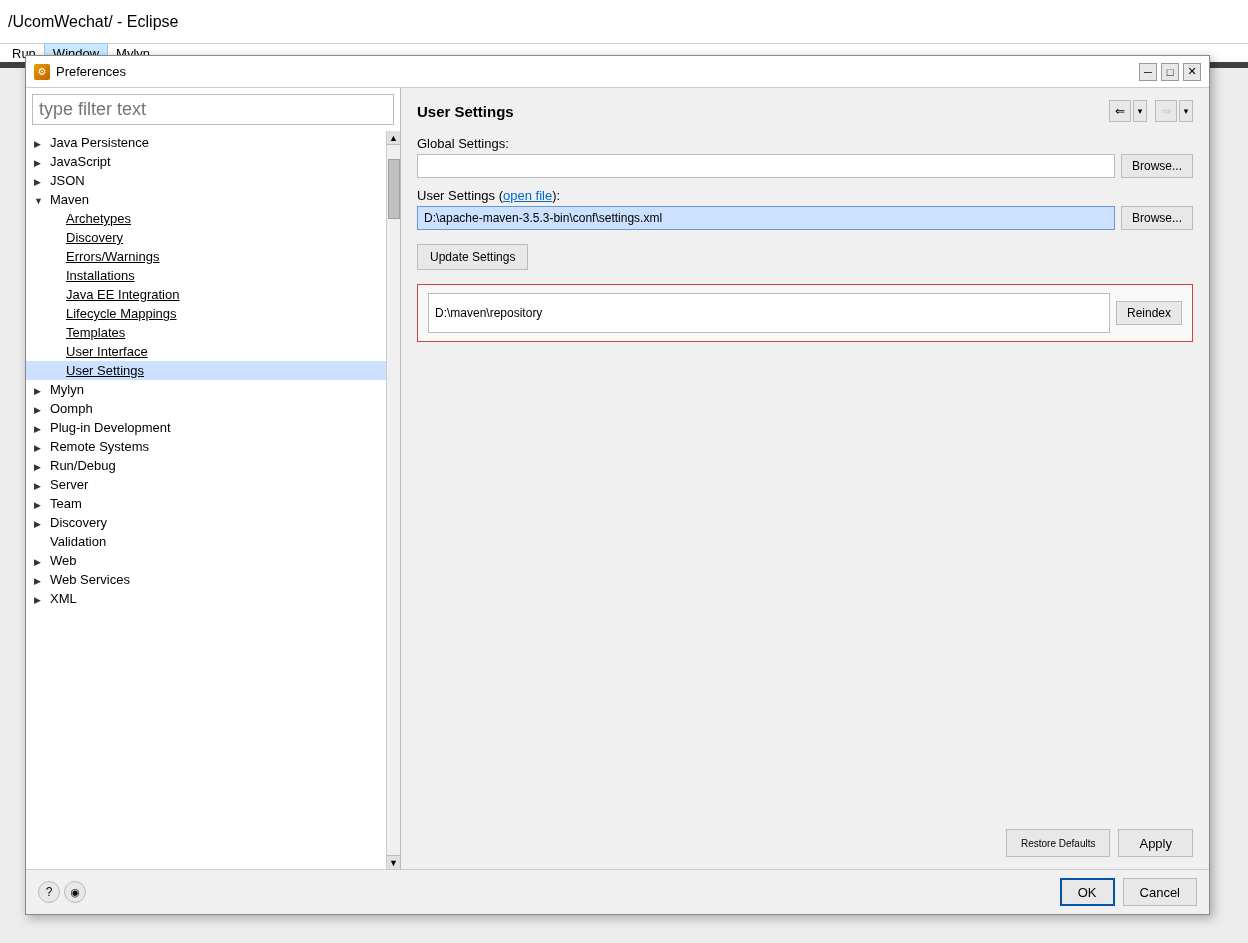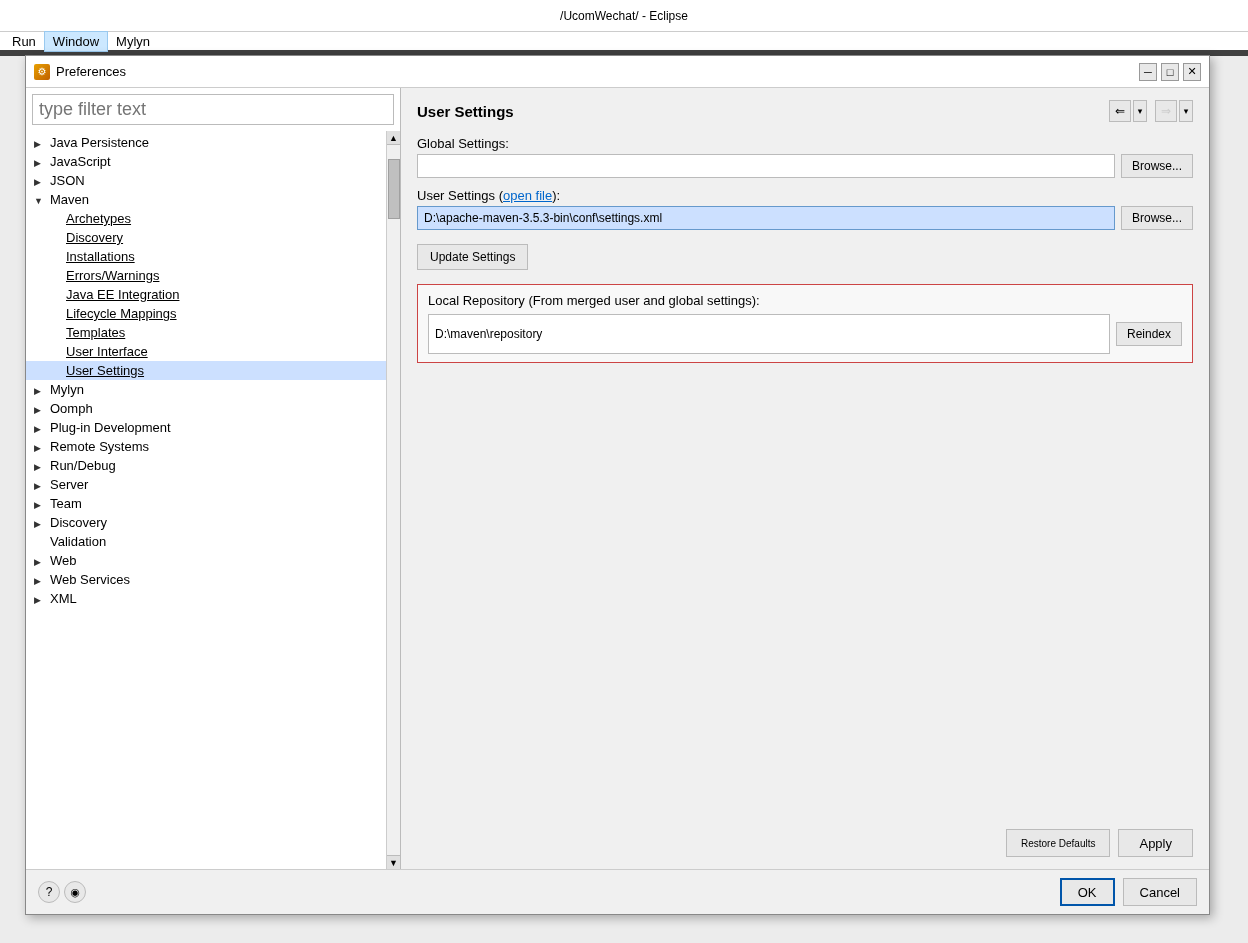--- a/index.html
+++ b/index.html
@@ -19,27 +19,26 @@
     .eclipse-bg {
       width: 1248px;
       height: 943px;
       background: #ececec;
       position: relative;
     }
 
     
     .eclipse-titlebar {
       background: #fff;
-      height: 32px;
+      height: 44px;
       display: flex;
       align-items: center;
       padding: 0 8px;
-      font-size: 12px;
+      font-size: 16px;
       border-bottom: 1px solid #ccc;
-      justify-content: center;
     }
 
     .eclipse-menubar {
       background: #fff;
       height: 24px;
       display: flex;
       align-items: center;
       padding: 0 4px;
       font-size: 13px;
       border-bottom: 6px solid #404040;
@@ -450,25 +449,25 @@
             <div class="tree-item level2">
               <span class="tree-arrow leaf"></span>
               <span>Archetypes</span>
             </div>
             <div class="tree-item level2">
               <span class="tree-arrow leaf"></span>
               <span>Discovery</span>
             </div>
             <div class="tree-item level2">
               <span class="tree-arrow leaf"></span>
+              <span>Errors/Warnings</span>
+            </div>
+            <div class="tree-item level2">
+              <span class="tree-arrow leaf"></span>
               <span>Installations</span>
-            </div>
-            <div class="tree-item level2">
-              <span class="tree-arrow leaf"></span>
-              <span>Errors/Warnings</span>
             </div>
             <div class="tree-item level2">
               <span class="tree-arrow leaf"></span>
               <span>Java EE Integration</span>
             </div>
             <div class="tree-item level2">
               <span class="tree-arrow leaf"></span>
               <span>Lifecycle Mappings</span>
             </div>
             <div class="tree-item level2">
@@ -571,21 +570,20 @@
             <input class="text-input highlighted" type="text" value="D:\apache-maven-3.5.3-bin\conf\settings.xml" style="">
             <button class="browse-btn">Browse...</button>
           </div>
         </div>
 
         <div>
           <button class="update-btn">Update Settings</button>
         </div>
 
         <div class="local-repo-box" style="margin-top:14px;">
-          <div class="local-repo-title">Local Repository (From merged user and global settings):</div>
           <div class="local-repo-row">
             <input class="local-repo-path" type="text" readonly="" value="D:\maven\repository" style="">
             <button class="reindex-btn">Reindex</button>
           </div>
         </div>
 
         <div style="flex:1;"></div>
 
         <div class="right-panel-footer">
           <button class="restore-btn">Restore Defaults</button>

